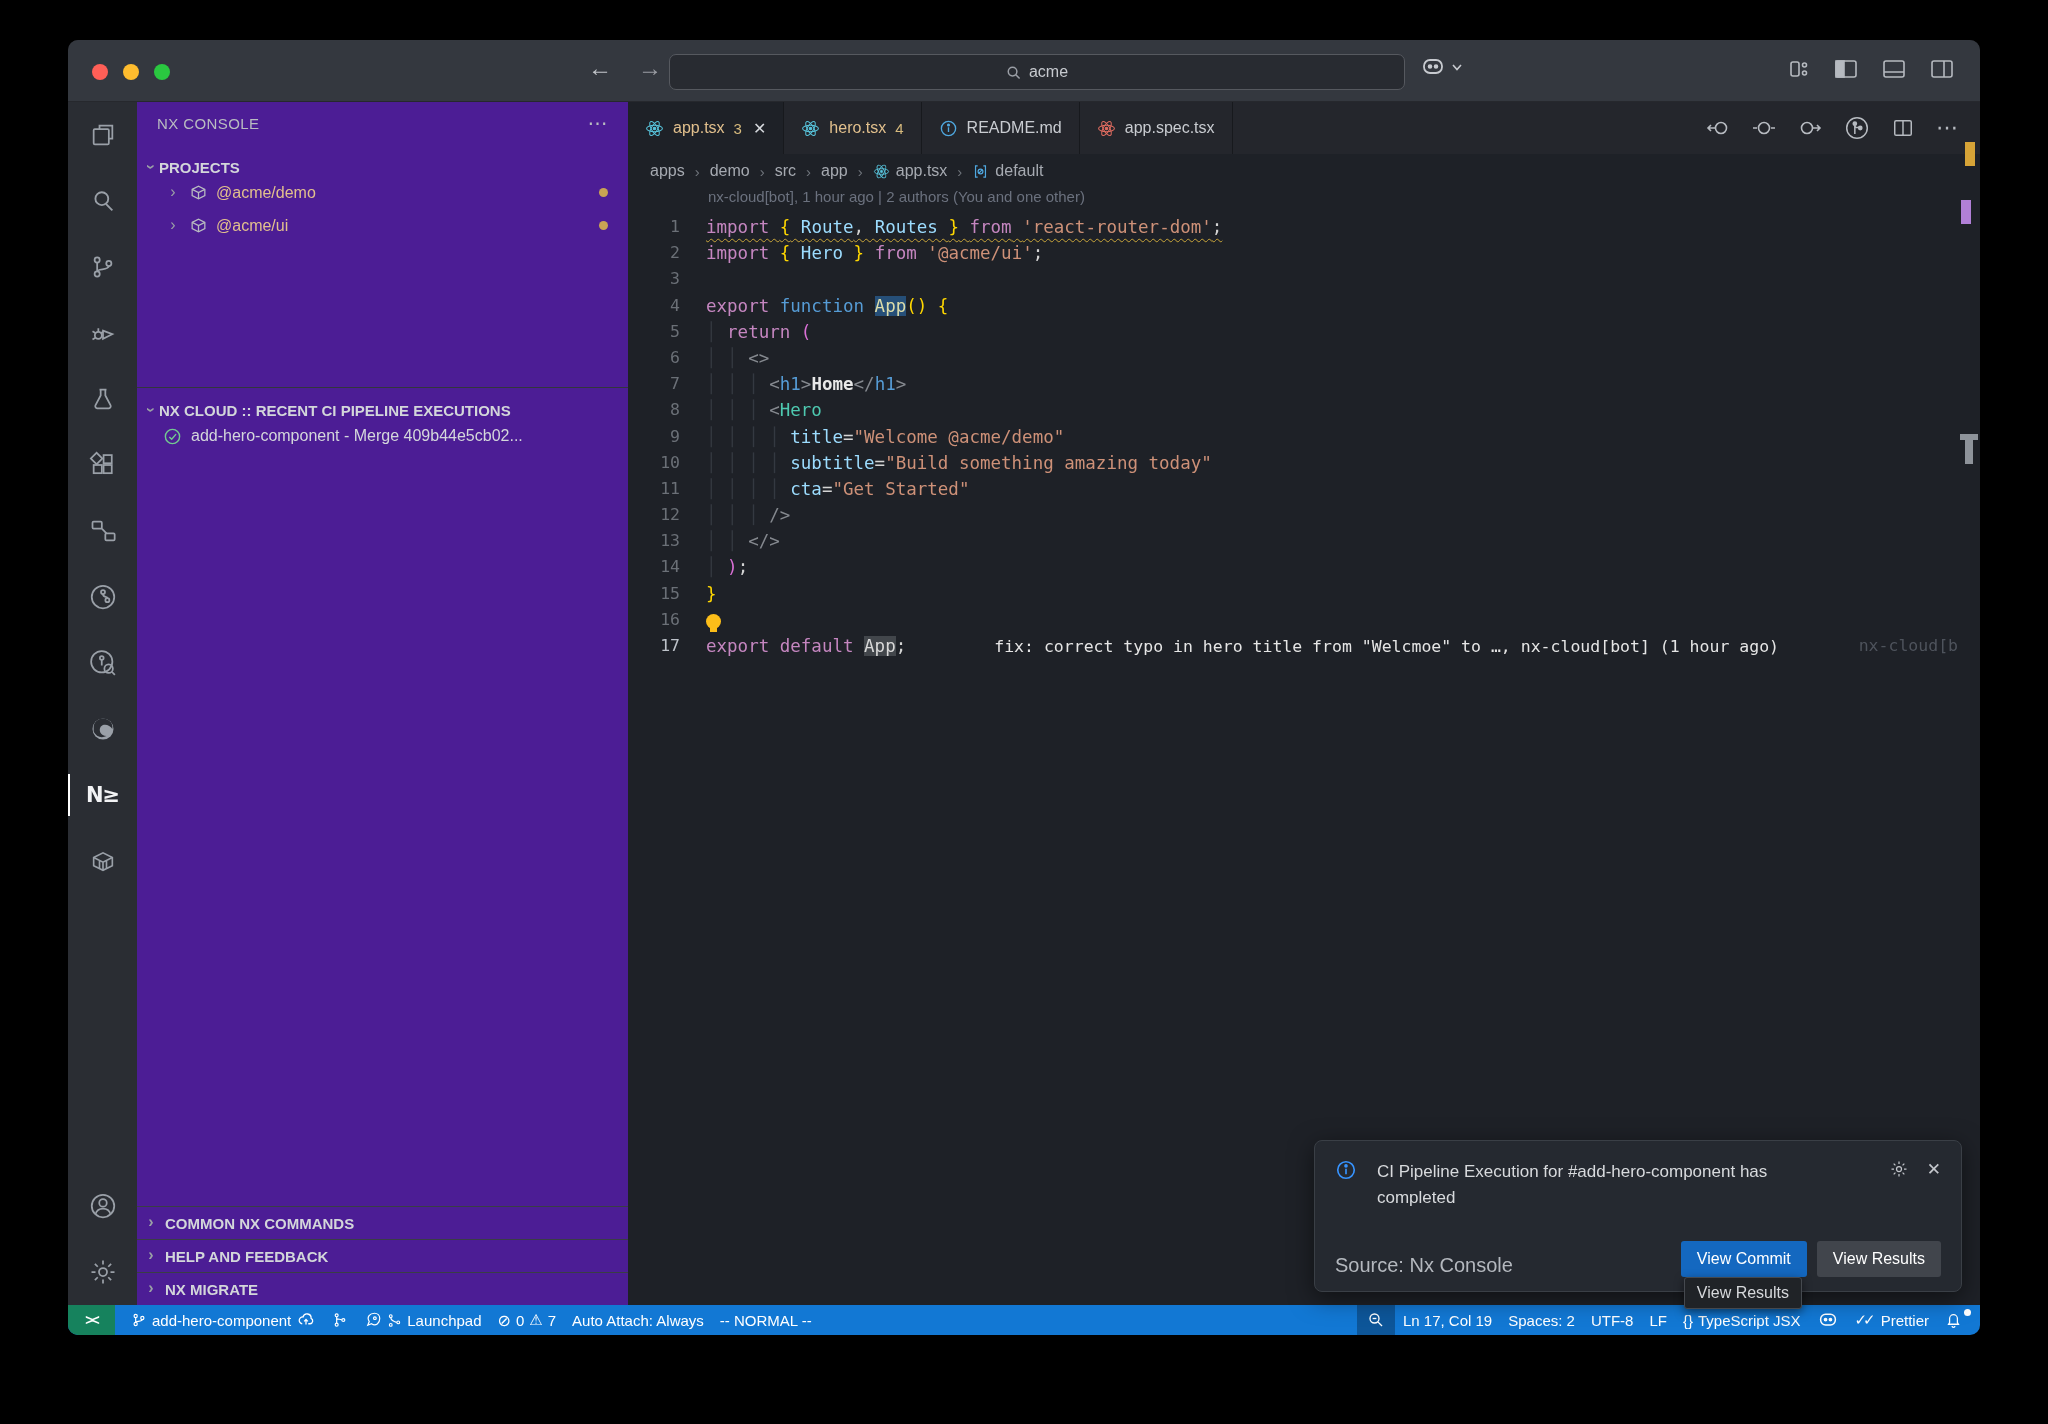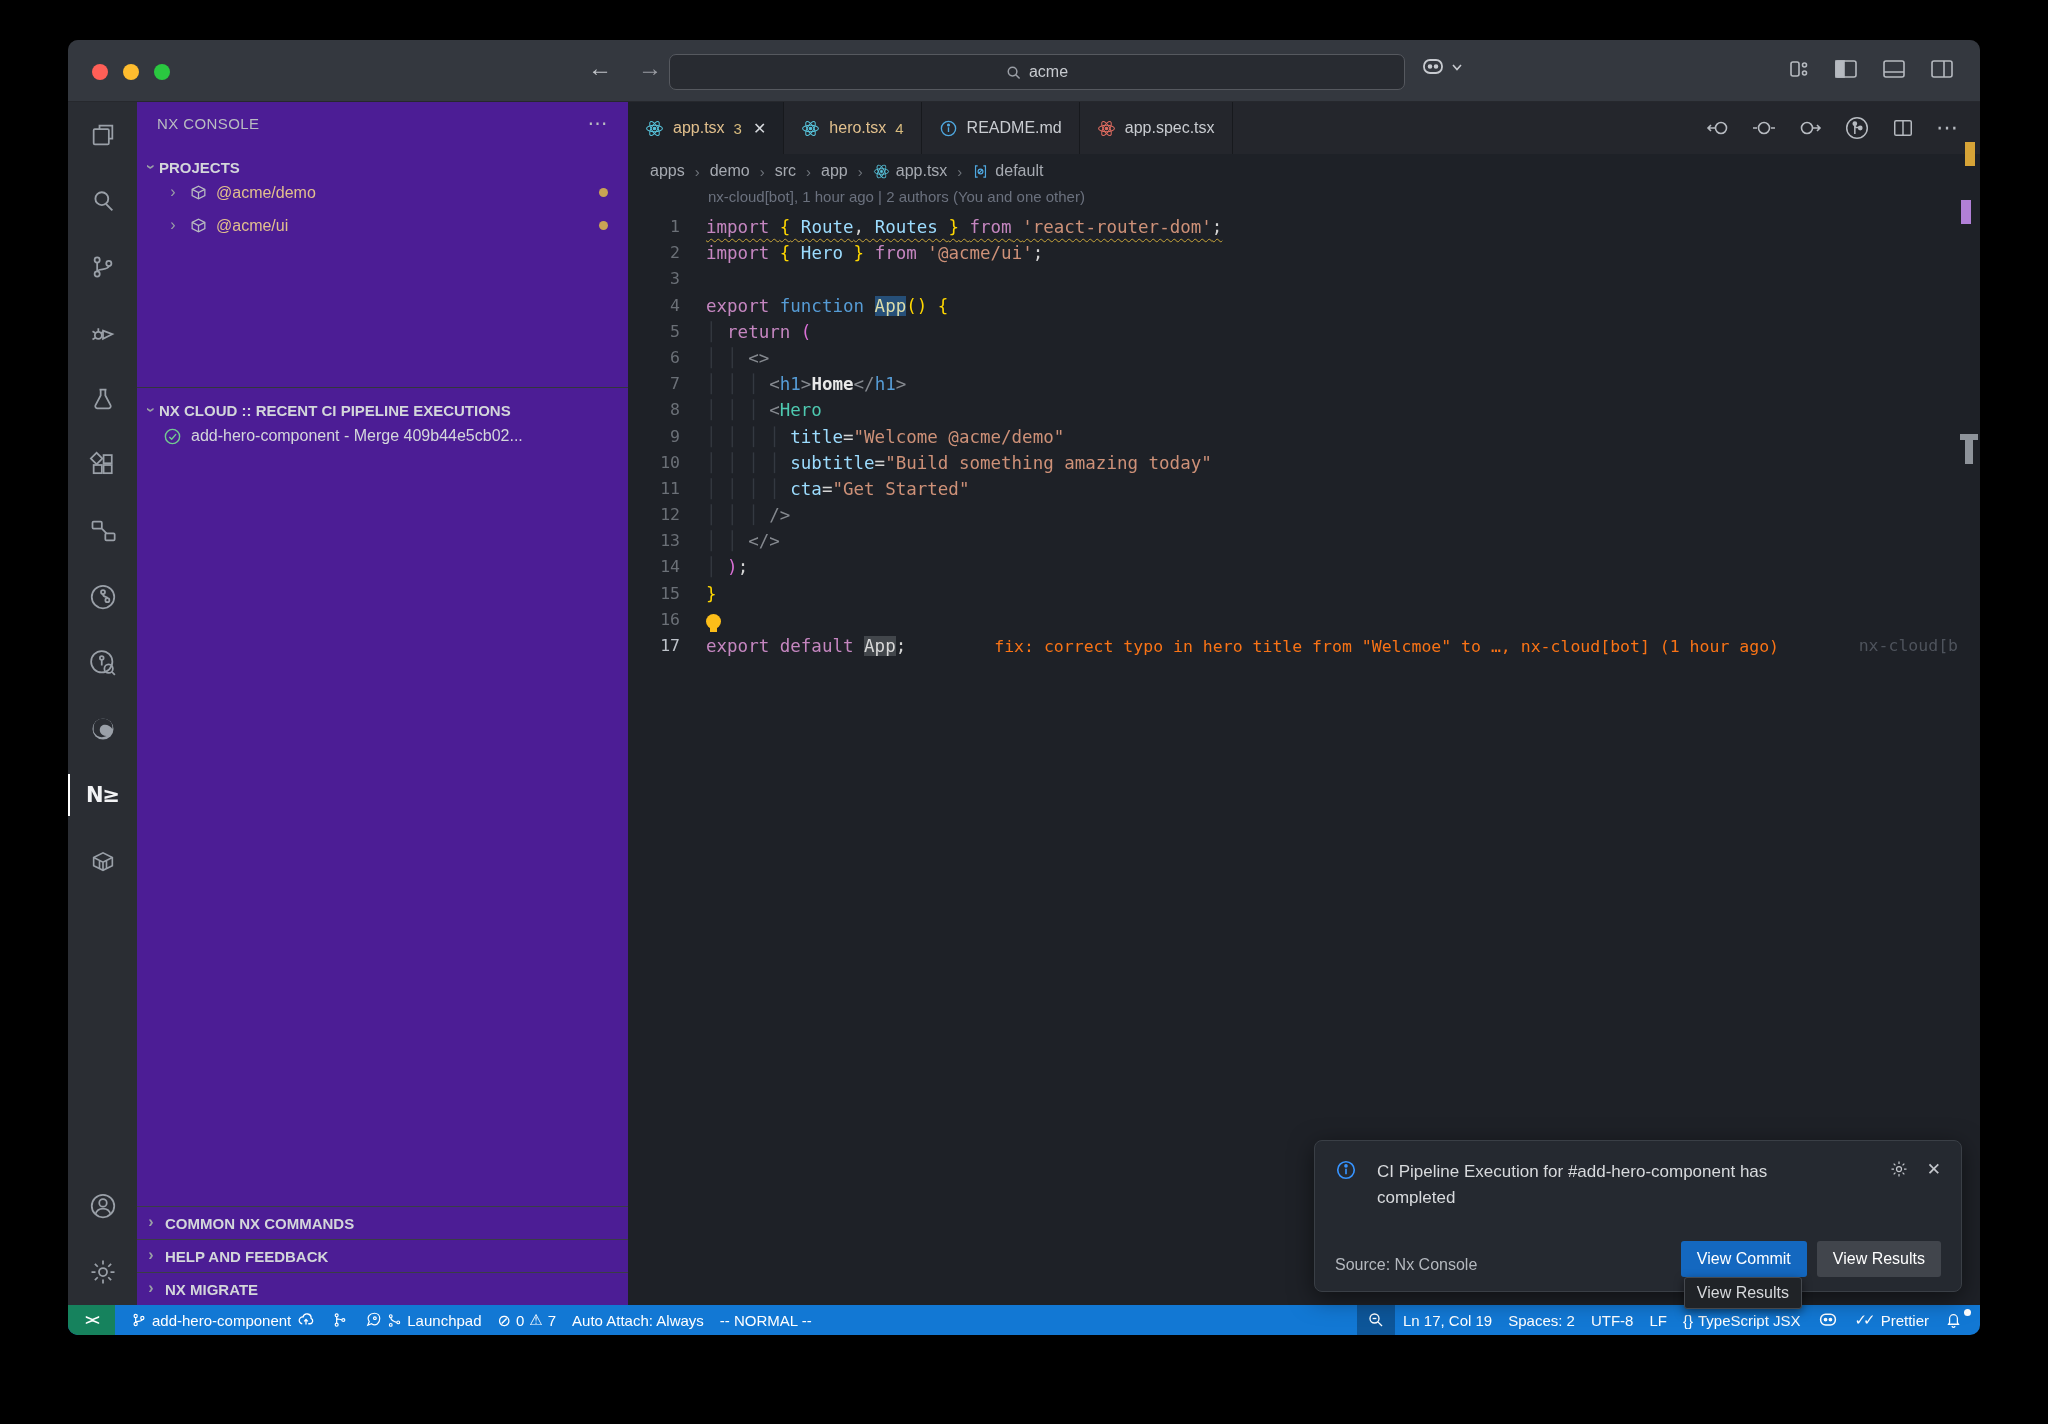--- a/index.html
+++ b/index.html
@@ -81,21 +81,21 @@
   .code-row.cur .ln { color:#bdc2c9; }
   .ct { padding-left:26px; }
   .t-k{color:#c586c0}.t-kf{color:#569cd6}.t-v{color:#9cdcfe}.t-s{color:#ce9178}
   .t-b1{color:#ffd700}.t-b2{color:#da70d6}.t-p{color:#85898f}.t-t{color:#569cd6}
   .t-c{color:#4ec9b0}.t-x{color:#e8e8e8;font-weight:bold}.t-d{color:#d4d4d4}
   .t-g{color:#343941}
   .t-hl1{color:#dcdcaa;background:#264f78}
   .t-hl2{color:#d8d8d8;background:rgba(110,115,120,.45)}
   .squiggle { text-decoration:underline; text-decoration-style:wavy; text-decoration-color:#c7a43a;
     text-decoration-thickness:1.4px; text-underline-offset:5px;text-align:center; }
-  .t-blame { color:#f97316; margin-left:88px; font-size:16.5px; }
+  .t-blame { color:#e5e5e5; margin-left:88px; font-size:16.5px; }
   .bulb { display:inline-block; width:15px; height:15px; border-radius:50%; background:#fcbe19;
     position:relative; top:3px; }
   .bulb::after { content:""; position:absolute; left:4px; top:13px; width:7px; height:5px; background:#fcbe19; }
   #right-blame { position:absolute; right:22px; color:#4e535c; font-family:"DejaVu Sans Mono",monospace;
     font-size:16.5px; white-space:nowrap; }
 
   
   #ruler { position:absolute; top:0; right:0; width:20px; bottom:0; }
   .mark { position:absolute; right:5px; width:10px; }
   .mark.orange { top:40px; height:24px; background:#d7a437; }
@@ -105,21 +105,21 @@
 
   
   #toast { position:absolute; right:18px; bottom:43px; width:648px; height:152px;
     background:#252930; border:1px solid #3a3f46; border-radius:8px;
     box-shadow:0 6px 24px rgba(0,0,0,.5); padding:18px 20px 14px 20px;
     display:flex; flex-direction:column; z-index:5; }
   .toast-top { display:flex; gap:20px; }
   .toast-msg { width:470px; color:#d8dadd; font-size:17px; line-height:1.55; }
   .toast-icons { margin-left:auto; display:flex; gap:18px; align-items:flex-start; color:#c3c6cb; }
   .toast-bottom { margin-top:auto; display:flex; align-items:center; }
-  .toast-src { color:#b4b8be; font-size:16px;margin-top:12px; }
+  .toast-src { color:#b4b8be; font-size:20px;margin-top:12px; }
   .toast-btns { margin-left:auto; display:flex; gap:10px; }
   .btn { height:36px; padding:0 16px; display:flex; align-items:center; font-size:16px;
     color:#fff; border-radius:3px; }
   .btn.primary { background:#1468c0; }
   .btn.secondary { background:#41454c; }
   #tooltip { position:absolute; right:178px; bottom:26px; height:32px; padding:0 12px;
     background:#202327; border:1px solid #45494f; border-radius:3px; color:#d6d8db;
     display:flex; align-items:center; font-size:16px; z-index:6; box-shadow:0 3px 10px rgba(0,0,0,.5); }
 
   

